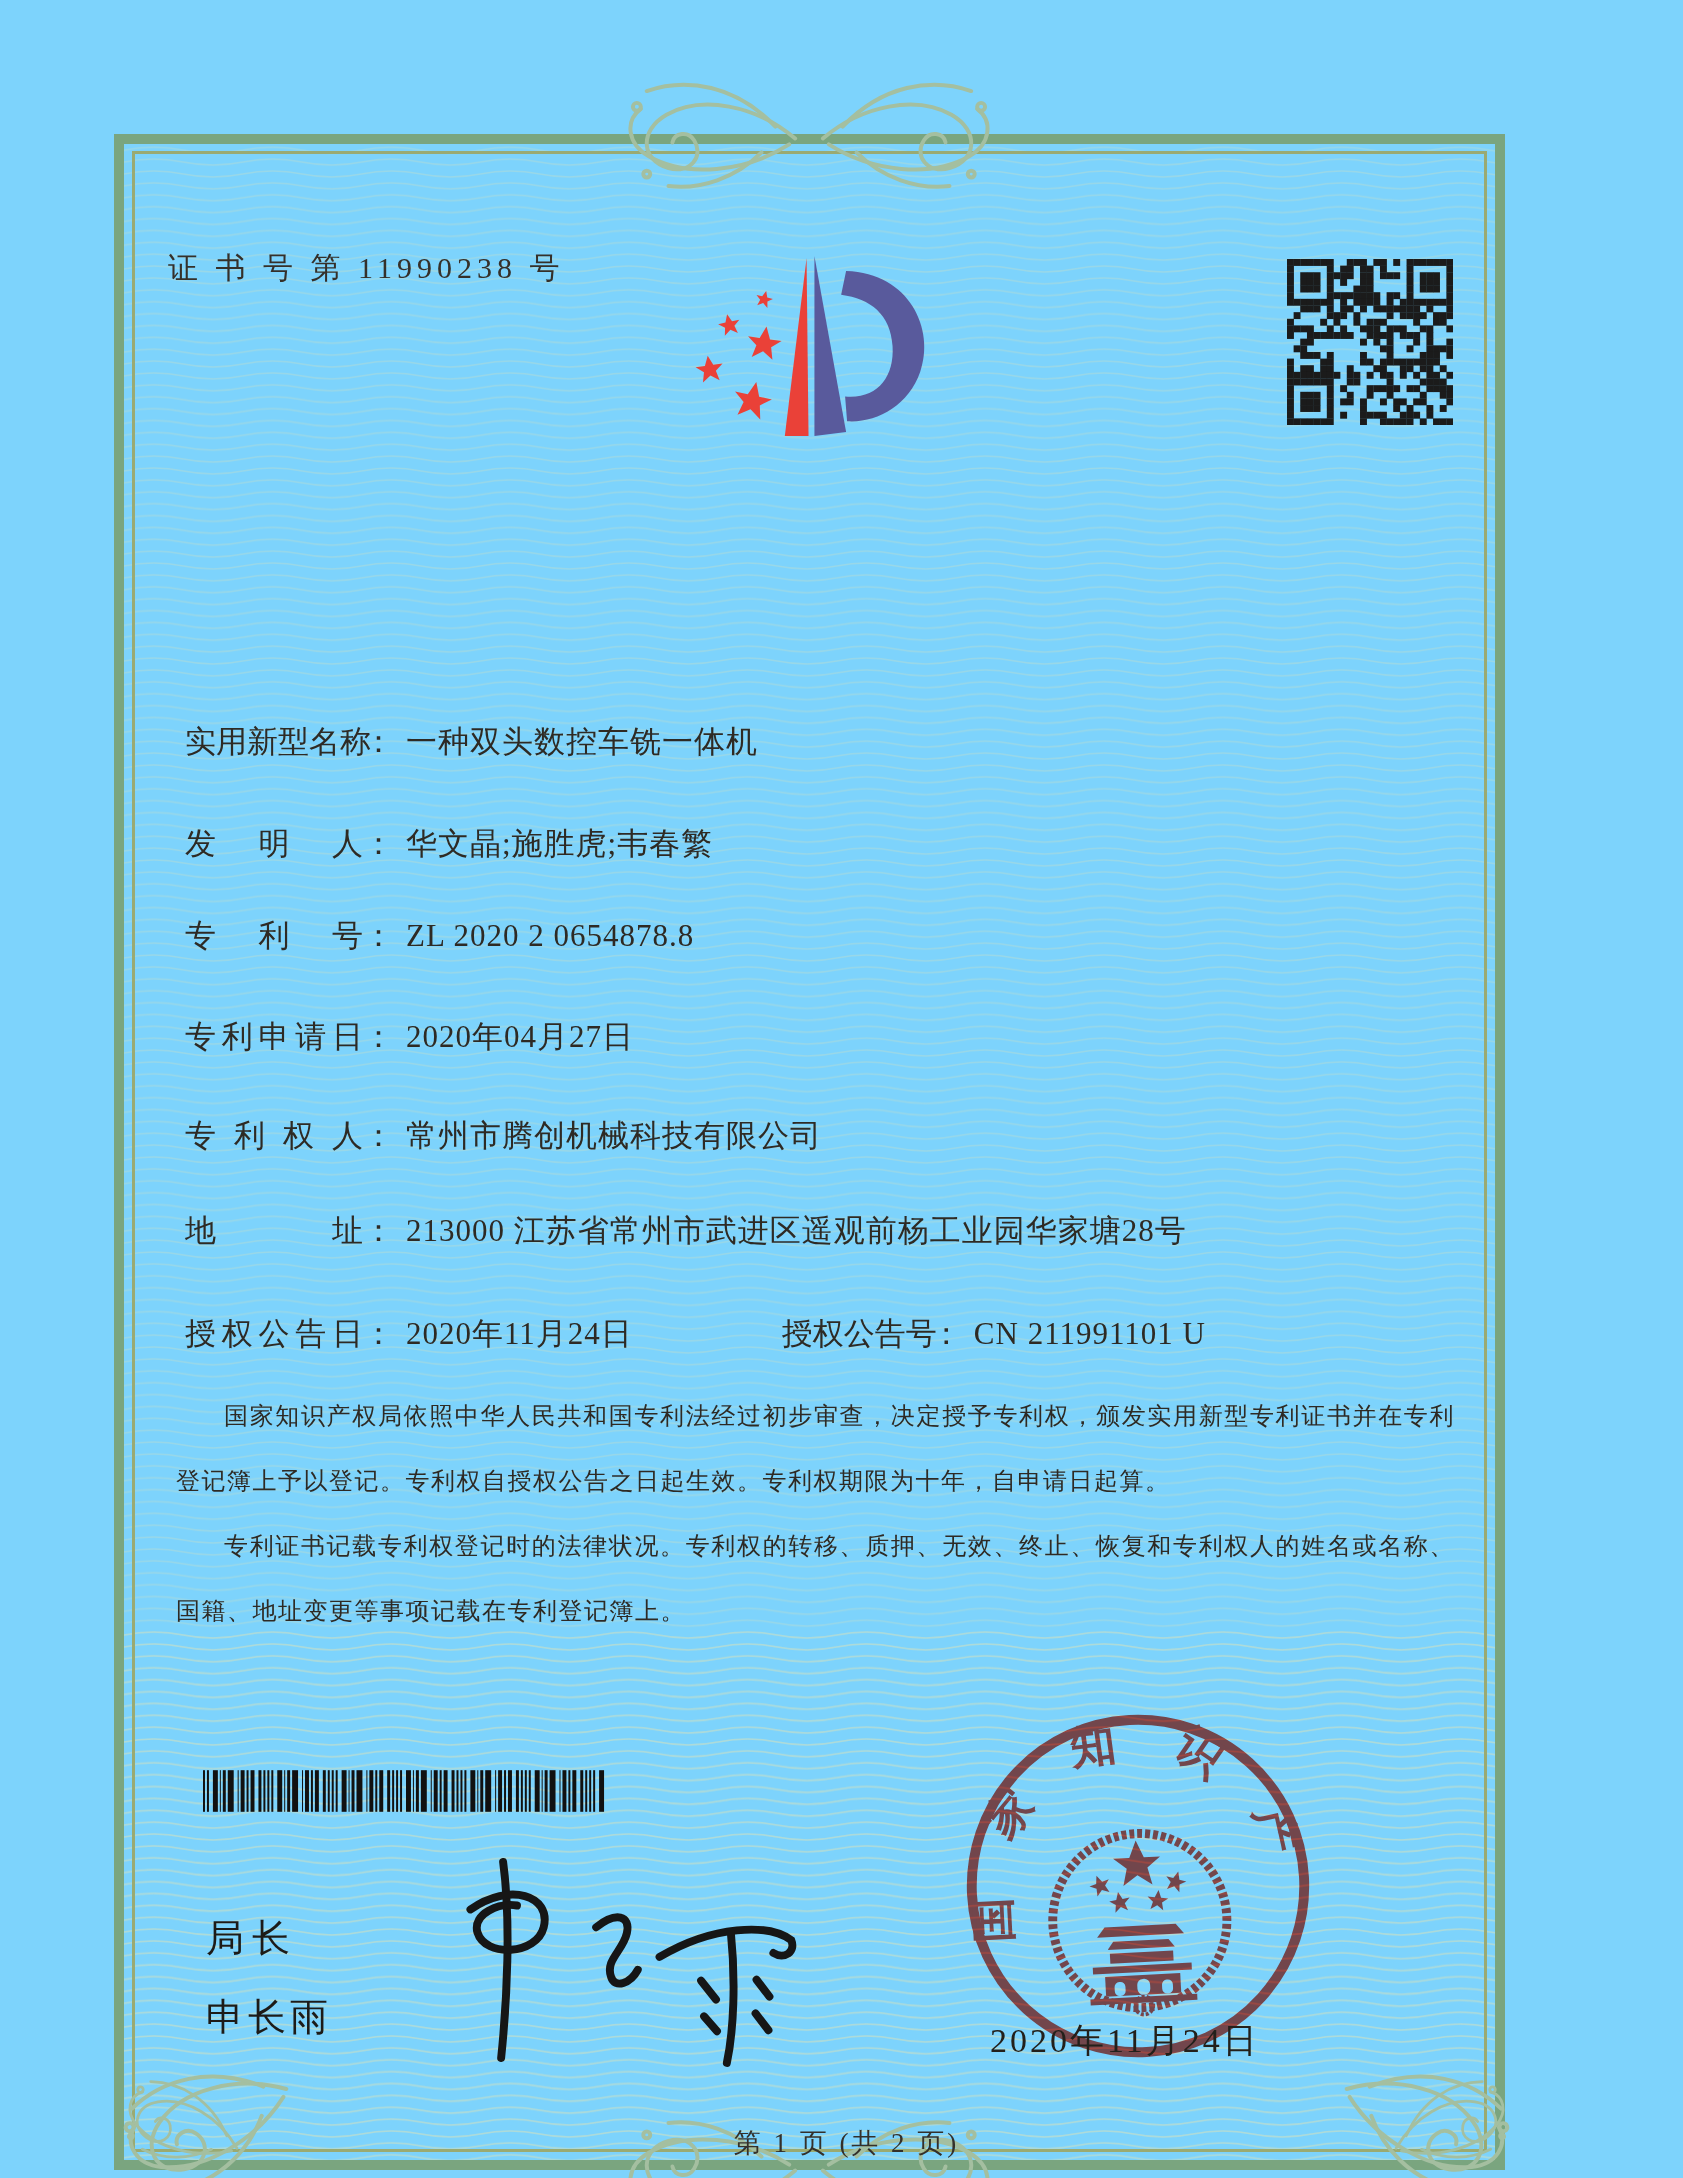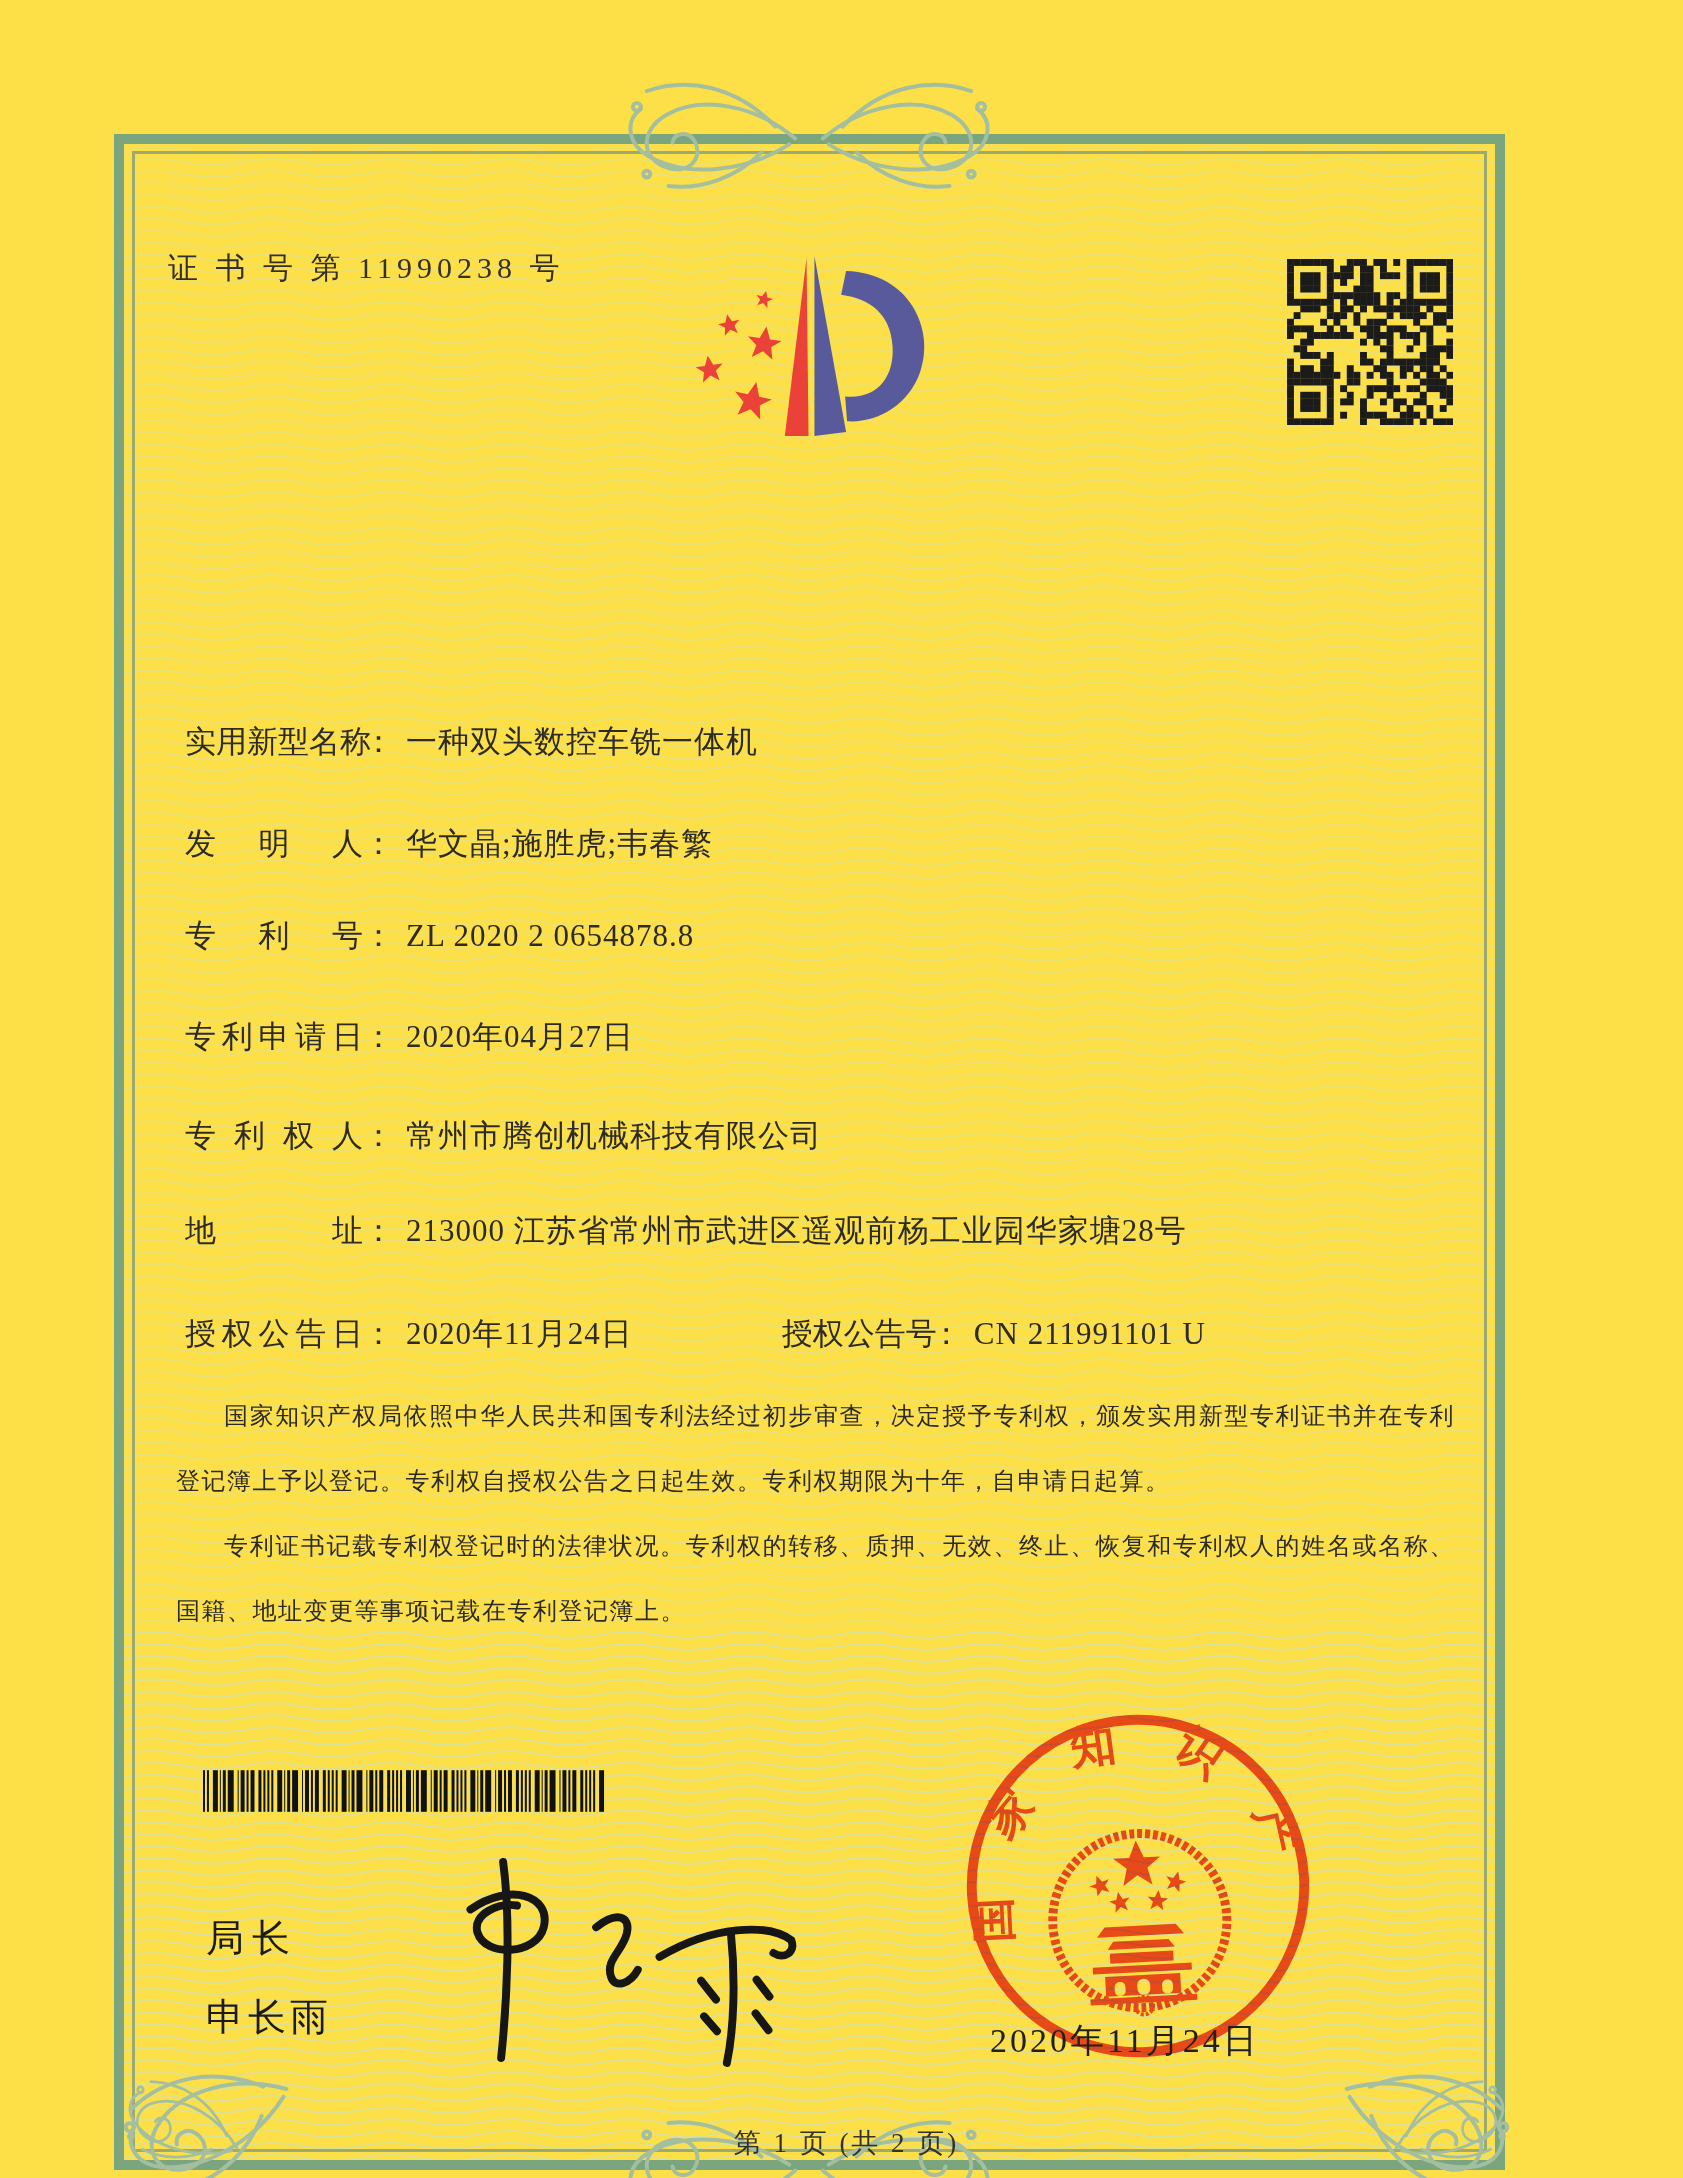--- a/index.html
+++ b/index.html
@@ -1,16 +1,16 @@
 <!DOCTYPE html>
 <html><head>
 <meta charset="utf-8">
 <style>
   html,body{margin:0;padding:0;background:#ffffff;}
-  .page{position:relative;width:1683px;height:2178px;background:#fde047;overflow:hidden;
+  .page{position:relative;width:1683px;height:2178px;background:#7dd3fc;overflow:hidden;
         font-family:"Liberation Serif","DejaVu Serif",serif;color:#2b2722;}
 
   
   .waves{position:absolute;left:124px;top:144px;width:1371px;height:2018px;z-index:0;}
 
   
   .frame-outer{position:absolute;left:114px;top:134px;width:1391px;height:2036px;
                border:10px solid #7aa57f;box-sizing:border-box;z-index:1;}
   .frame-inner{position:absolute;left:132px;top:151px;width:1355px;height:2001px;
                border:3px solid #9aaa72;box-sizing:border-box;z-index:1;}

